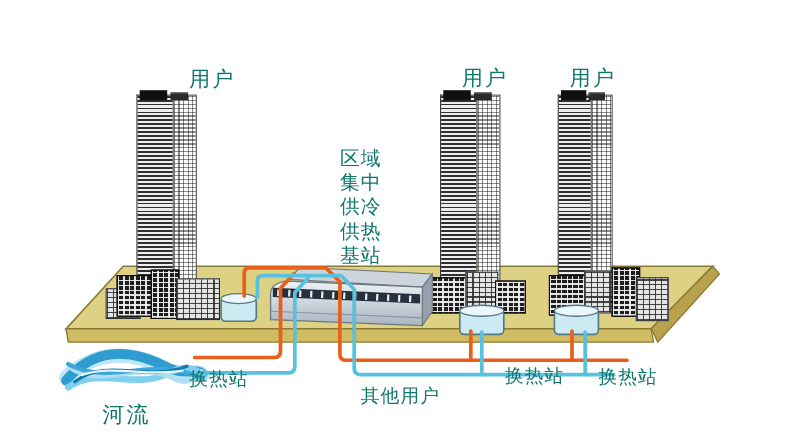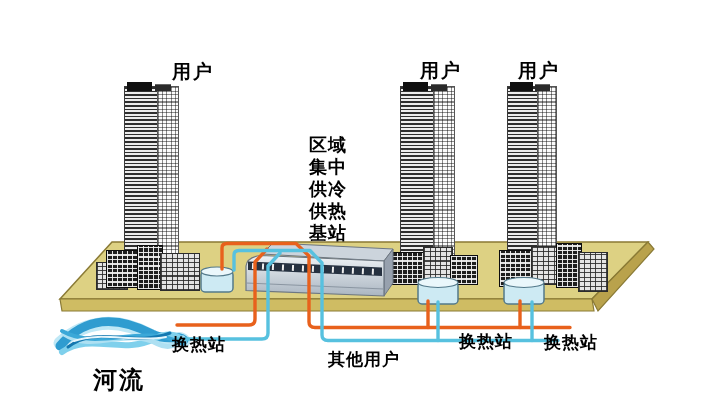--- a/index.html
+++ b/index.html
@@ -16,21 +16,21 @@
           background:repeating-linear-gradient(90deg,rgba(0,0,0,.45) 0 1px,rgba(0,0,0,0) 1px 4.2px),
                      repeating-linear-gradient(180deg,#8c8c8c 0 1.2px,#fbfbfb 1.2px 3.6px);
           border:1px solid #555;box-sizing:border-box;}
   .blockA{position:absolute;z-index:2;border:1px solid #0c0c0c;box-sizing:border-box;
           background:repeating-linear-gradient(0deg,rgba(242,242,242,.92) 0 1.3px,rgba(0,0,0,0) 1.3px 4.5px),
                      repeating-linear-gradient(90deg,rgba(242,242,242,.92) 0 1.3px,rgba(0,0,0,0) 1.3px 5px),#1e1e1e;}
   .blockB{position:absolute;z-index:2;border:1px solid #2c2c2c;box-sizing:border-box;
           background:repeating-linear-gradient(0deg,rgba(40,40,40,.85) 0 1px,rgba(0,0,0,0) 1px 4.5px),
                      repeating-linear-gradient(90deg,rgba(40,40,40,.85) 0 1px,rgba(0,0,0,0) 1px 5.5px),#e4e4e4;}
   #top-layer{z-index:3;}
-  .lbl{position:absolute;z-index:4;font-weight:bold;color:#000000;white-space:nowrap;}
+  .lbl{position:absolute;z-index:4;font-weight:normal;color:#0f766e;white-space:nowrap;}
   .lbl-user{font-size:19px;letter-spacing:2px;}
   #station-label{left:309px;top:134px;width:50px;font-size:18px;line-height:22px;letter-spacing:1px;}
   .lbl-hx{font-size:17px;letter-spacing:1px;margin-top:44px;}
 </style>
 </head>
 <body>
 
 <div id="stage">
 
   <svg id="base-layer" width="725" height="400" viewBox="0 0 725 400">
@@ -135,15 +135,15 @@
     <div>供冷</div>
     <div>供热</div>
     <div>基站</div>
   </div>
 
   <div class="lbl lbl-hx" style="left:172px;top:289px;">换热站</div>
   <div class="lbl lbl-hx" style="left:459px;top:286px;">换热站</div>
   <div class="lbl lbl-hx" style="left:544px;top:287px;">换热站</div>
 
   <div class="lbl" style="left:328px;top:348px;font-size:17px;letter-spacing:1px;">其他用户</div>
-  <div class="lbl" style="left:93px;top:364px;font-size:24px;letter-spacing:2px;">河流</div>
+  <div class="lbl" style="left:93px;top:364px;font-size:20px;letter-spacing:2px;">河流</div>
 
 </div>
 
 </body></html>

